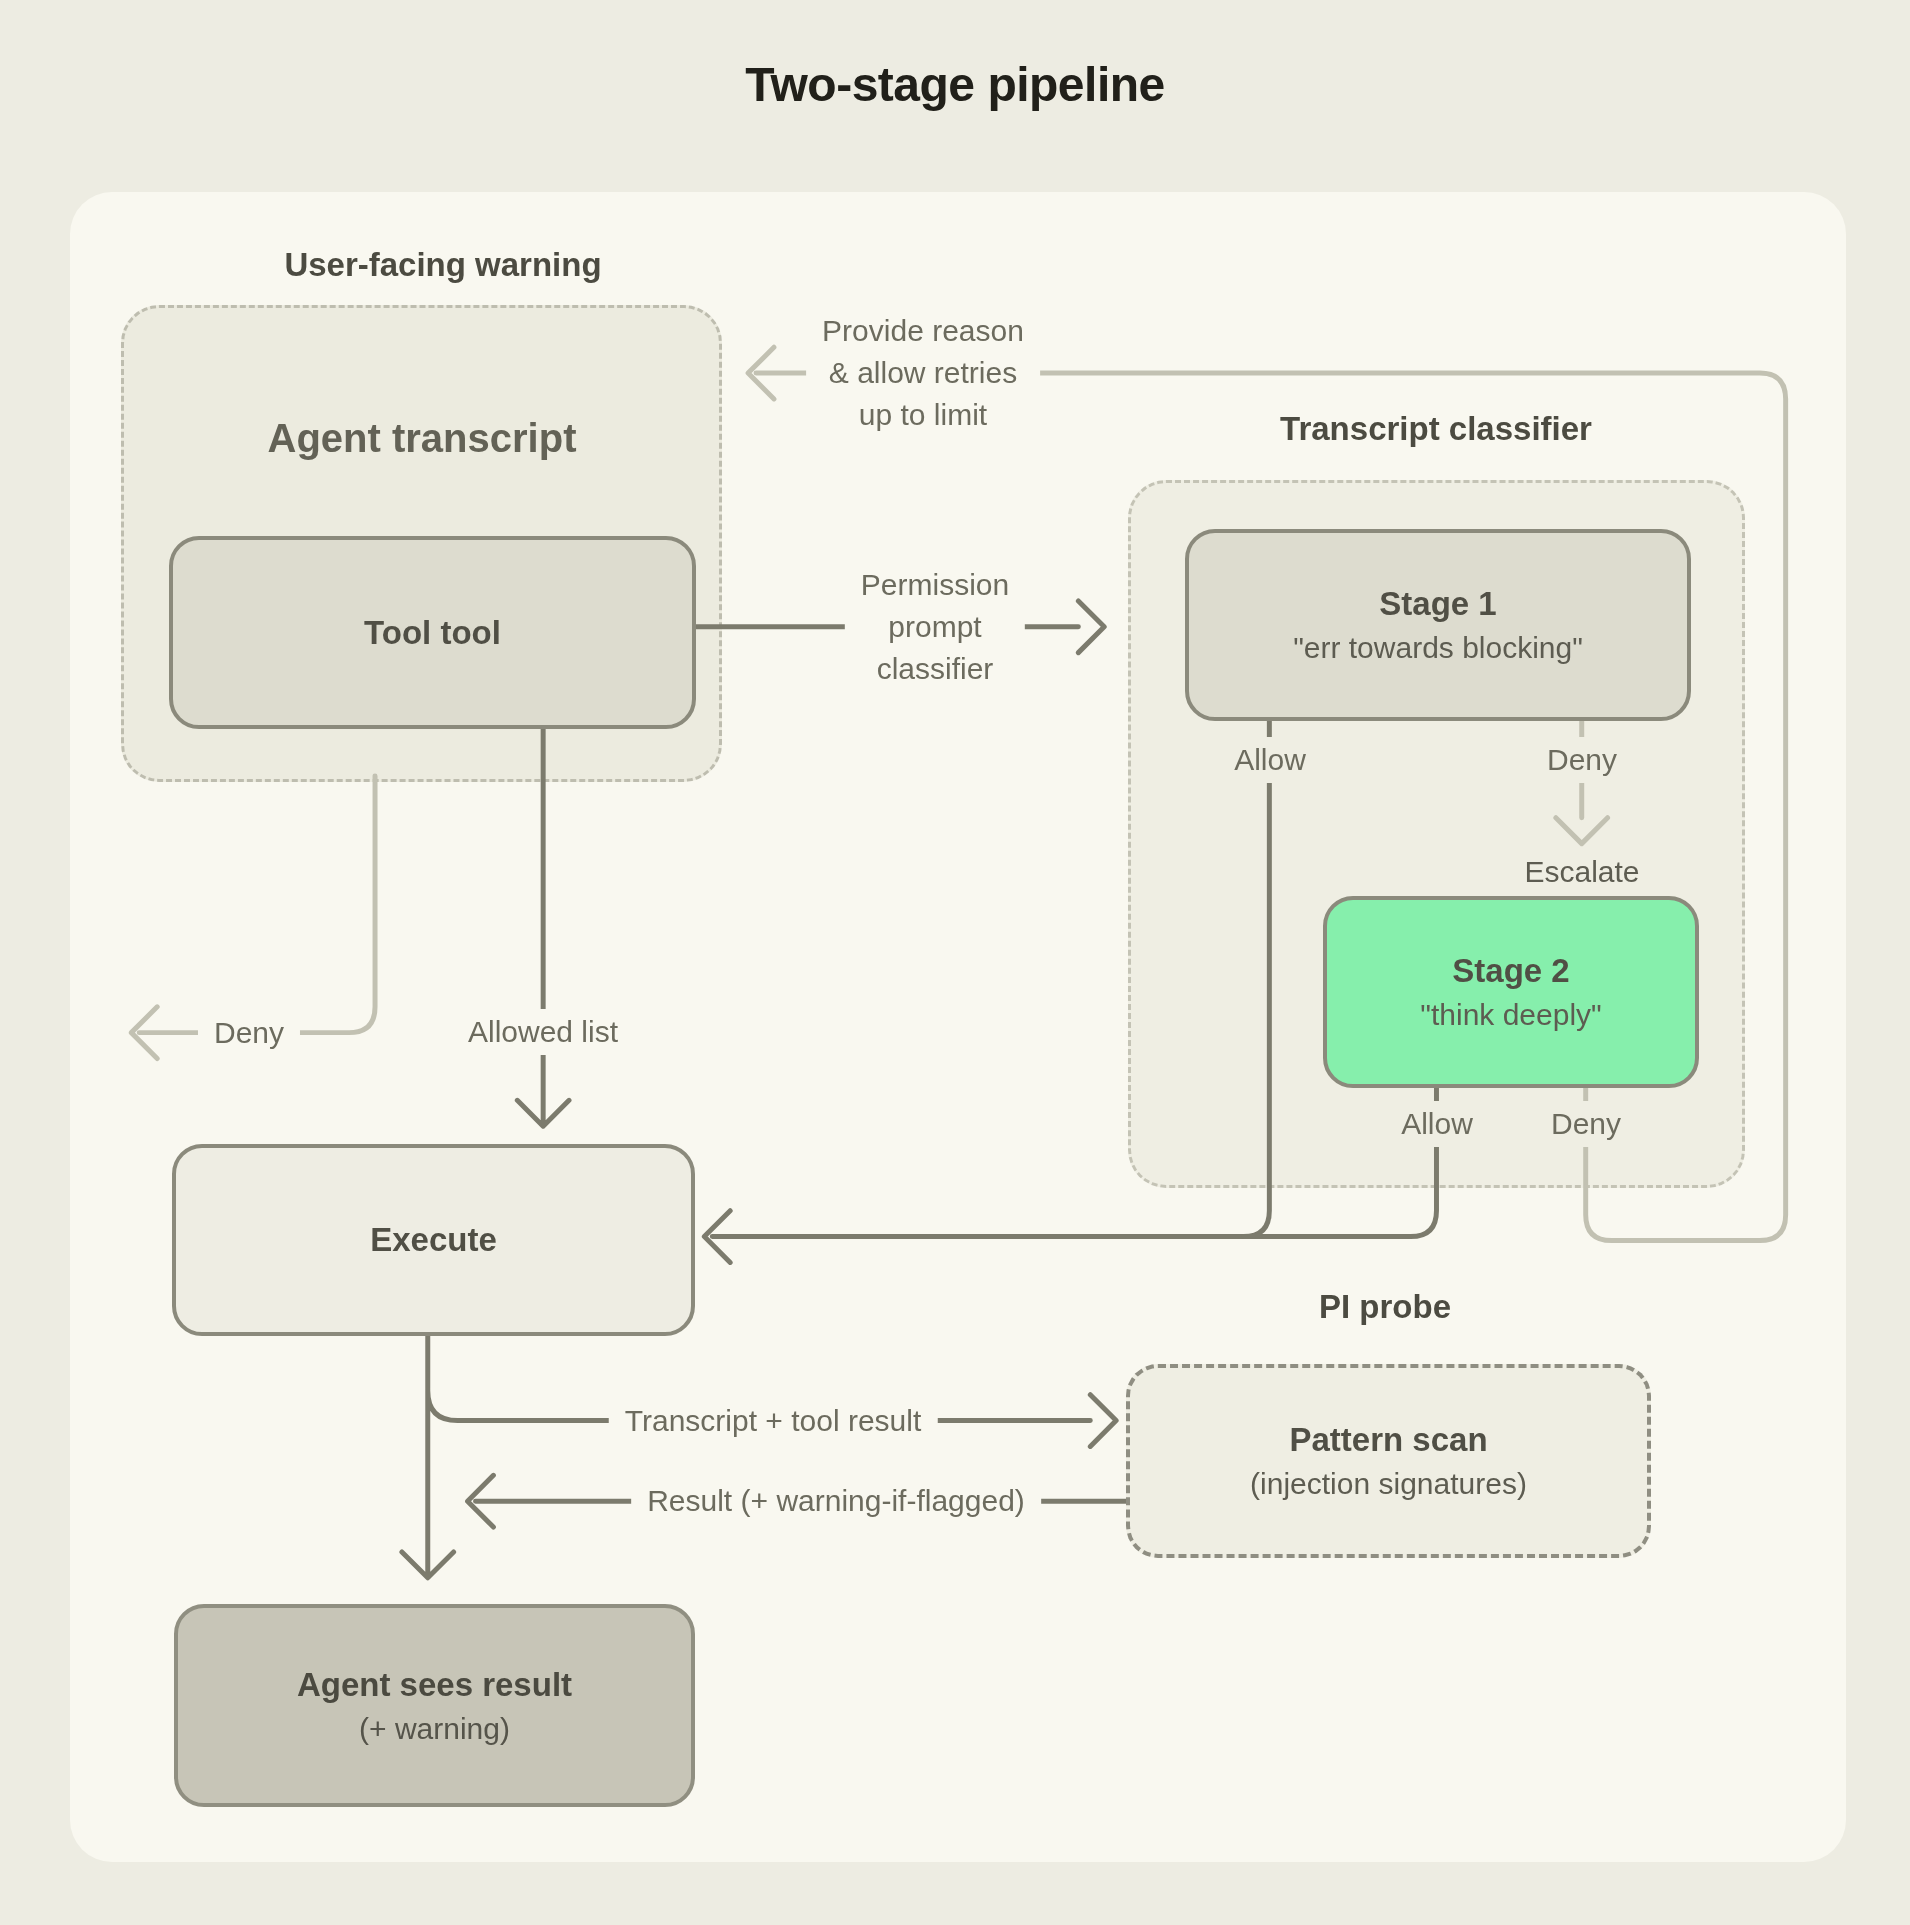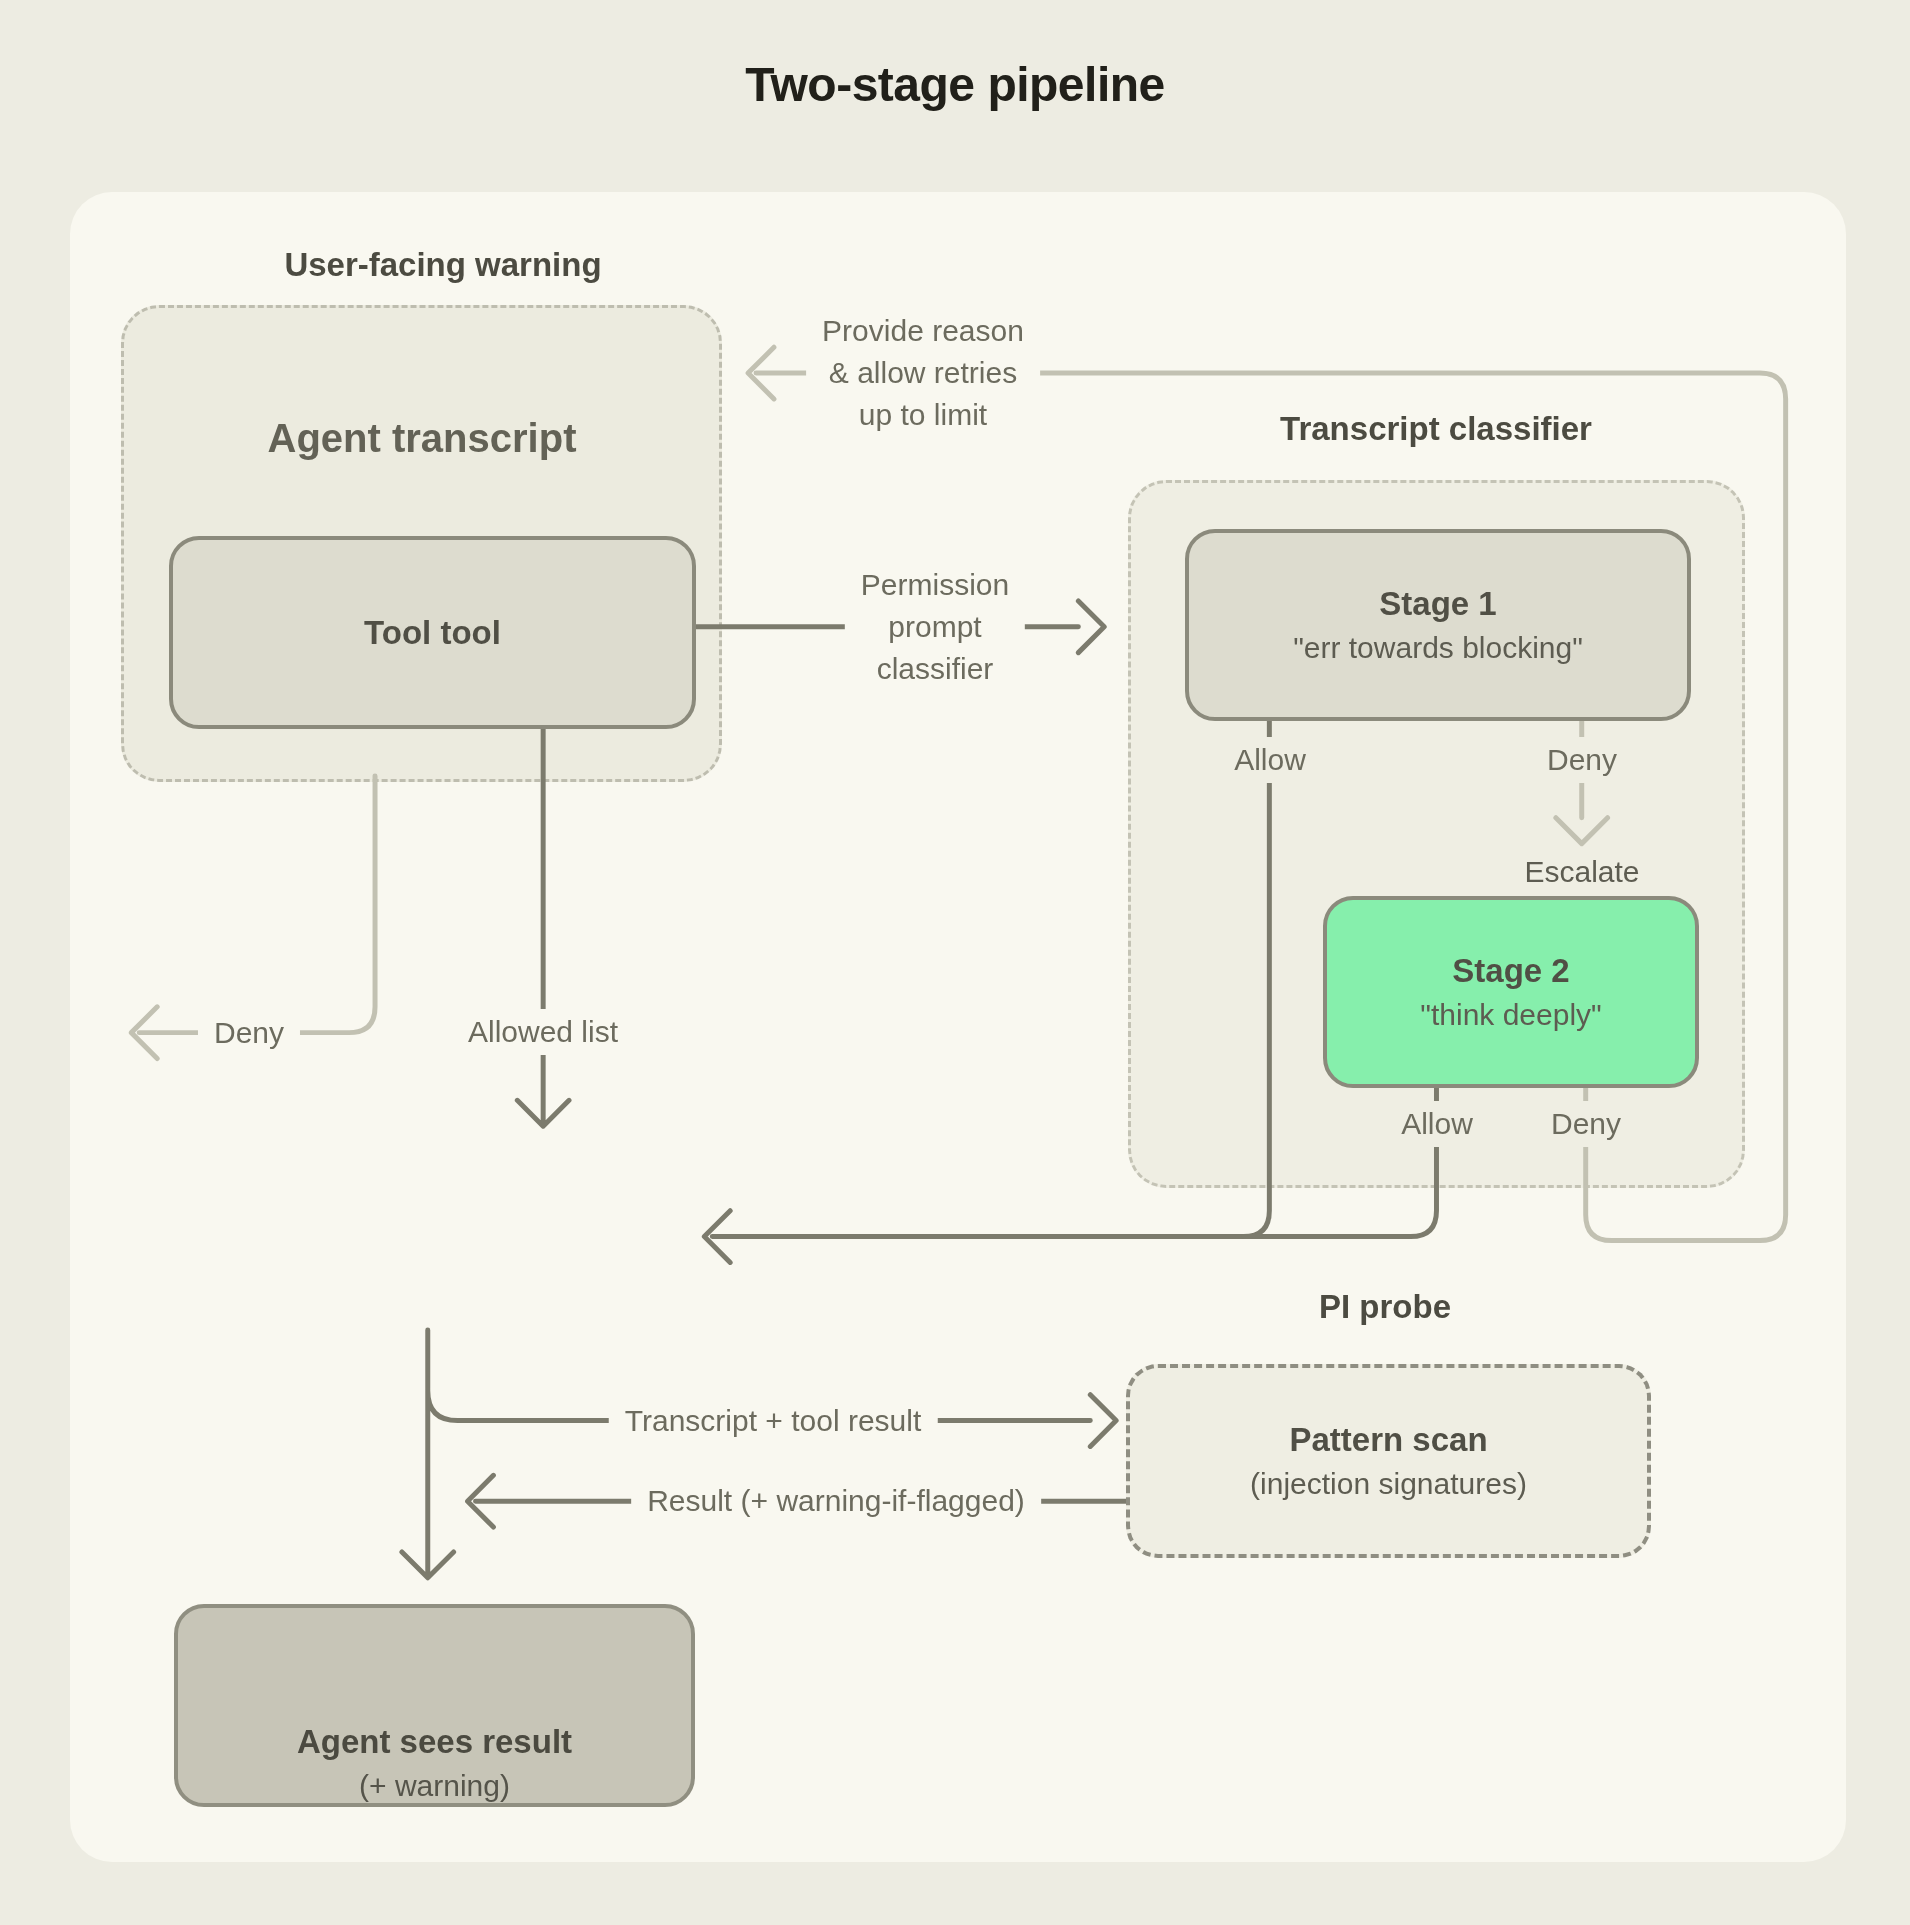--- a/index.html
+++ b/index.html
@@ -95,22 +95,25 @@
   <div class="box" style="left:1185px;top:529px;width:498px;height:184px;background:#DDDCCF;border:4px solid #8B8A7C;">
     <div class="lbl" style="font-weight:700;">Stage 1</div>
     <div class="sub">"err towards blocking"</div>
   </div>
 
   <div class="box" style="left:1323px;top:896px;width:368px;height:184px;background:#86efac;border:4px solid #8B8A7C;">
     <div class="lbl" style="font-weight:700;">Stage 2</div>
     <div class="sub">"think deeply"</div>
   </div>
 
+  <div class="box" style="left:172px;top:1144px;width:515px;height:184px;background:#EEEDE3;border:4px solid #8B8A7C;">
+    <div class="lbl">Execute</div>
+  </div>
 
-  <div class="box" style="left:174px;top:1604px;width:513px;height:195px;background:#C7C5B7;border:4px solid #908F81;justify-content:flex-end;">
+  <div class="box" style="left:174px;top:1604px;width:513px;height:195px;background:#C7C5B7;border:4px solid #908F81;">
     <div class="lbl" style="font-weight:700;color:#4B4A40;">Agent sees result</div>
     <div class="sub" style="color:#55544A;">(+ warning)</div>
   </div>
 
   <div class="edge-label bg-canvas" style="left:923px;top:373px;">
     <div>Provide reason</div>
     <div>&amp; allow retries</div>
     <div>up to limit</div>
   </div>
 

